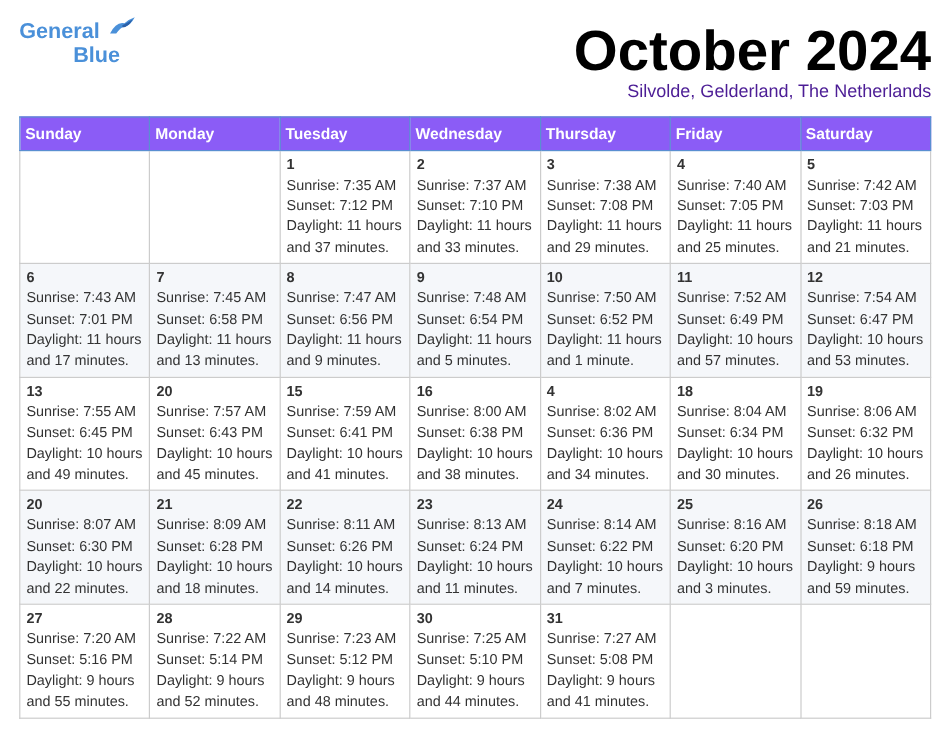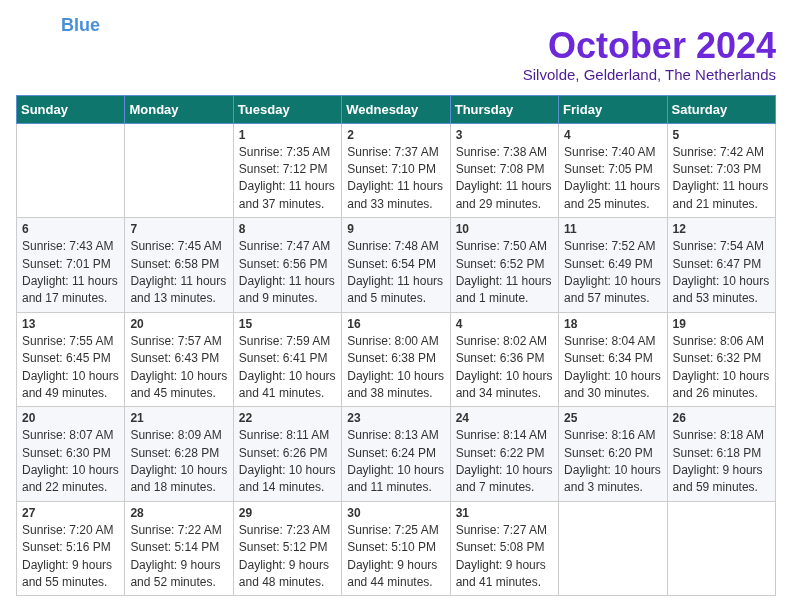--- a/index.html
+++ b/index.html
@@ -33,37 +33,36 @@
     .logo-bird {
       width: 24px;
       height: 20px;
       margin-left: 2px;
       margin-top: -4px;
     }
     .title-block {
       text-align: right;
     }
     .month-title {
-      font-size: 36px;
-      font-weight: bold;
-      color: #6d28d9;
+      font-size: 47px;
+      font-weight: bold;
+      color: #000000;
       line-height: 1.1;
-      margin-top: 10px;
     }
     .subtitle {
       font-size: 15px;
       color: #4c1d95;
     }
     .calendar {
       width: 100%;
       border-collapse: collapse;
       border: 1px solid #ccc;
     }
     .calendar th {
-      background-color: #0f766e;
+      background-color: #8b5cf6;
       color: #fff;
       font-size: 13px;
       font-weight: bold;
       padding: 6px 4px;
       text-align: left;
       border: 1px solid #5a8fd1;
     }
     .calendar td {
       width: 107px;
       vertical-align: top;
@@ -92,20 +91,27 @@
     .empty-cell {
       background: #fff !important;
     }
   </style>
 </head>
 <body>
 
 <div class="header">
   <div class="logo">
     <div>
+      <div class="logo-text">
+        <span>General</span>
+        <svg class="logo-bird" viewBox="0 0 28 22" xmlns="http://www.w3.org/2000/svg">
+          <path d="M2 18 Q8 6 16 8 Q20 4 26 2 Q22 10 16 11 Q12 12 8 18 Z" fill="#4a90d9"></path>
+          <path d="M14 10 Q18 8 24 4 Q20 12 14 12 Z" fill="#2a60a9"></path>
+        </svg>
+      </div>
       <div class="logo-text" style="color:#4a90d9; font-size:18px; font-weight:bold;margin-left:45px;">Blue</div>
     </div>
   </div>
   <div class="title-block">
     <div class="month-title">October 2024</div>
     <div class="subtitle">Silvolde, Gelderland, The Netherlands</div>
   </div>
 </div>
 
 <table class="calendar">

